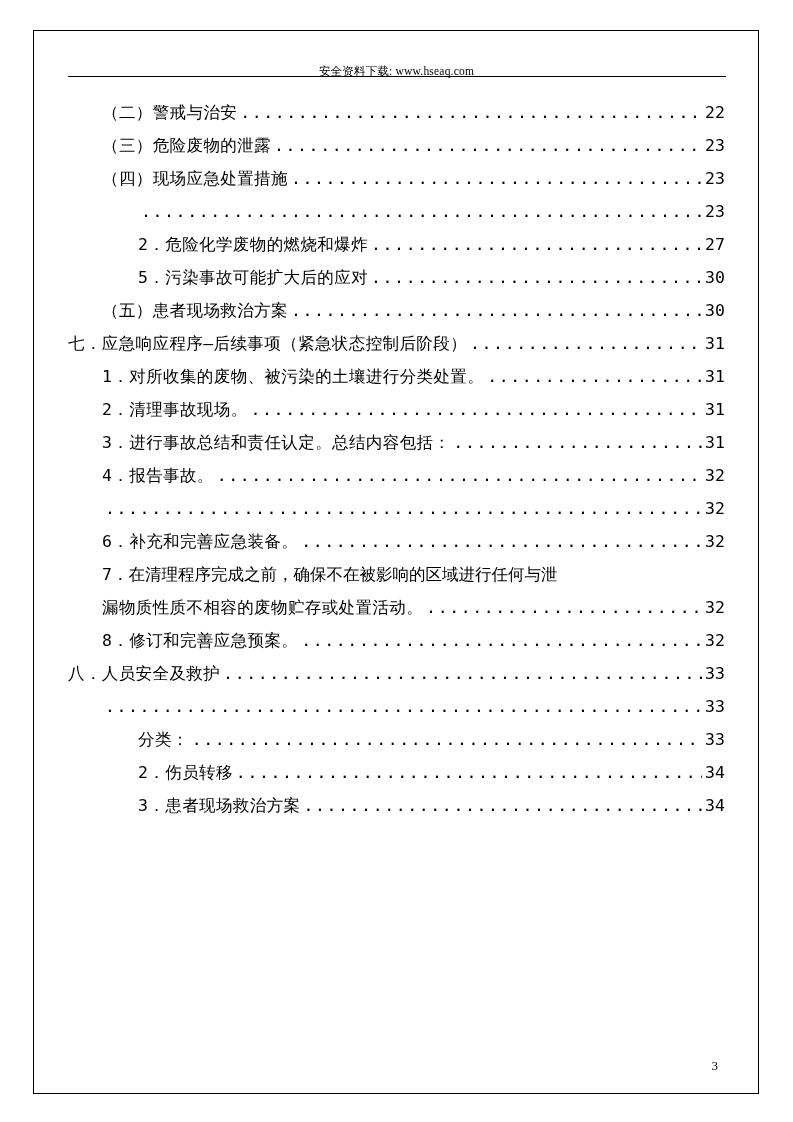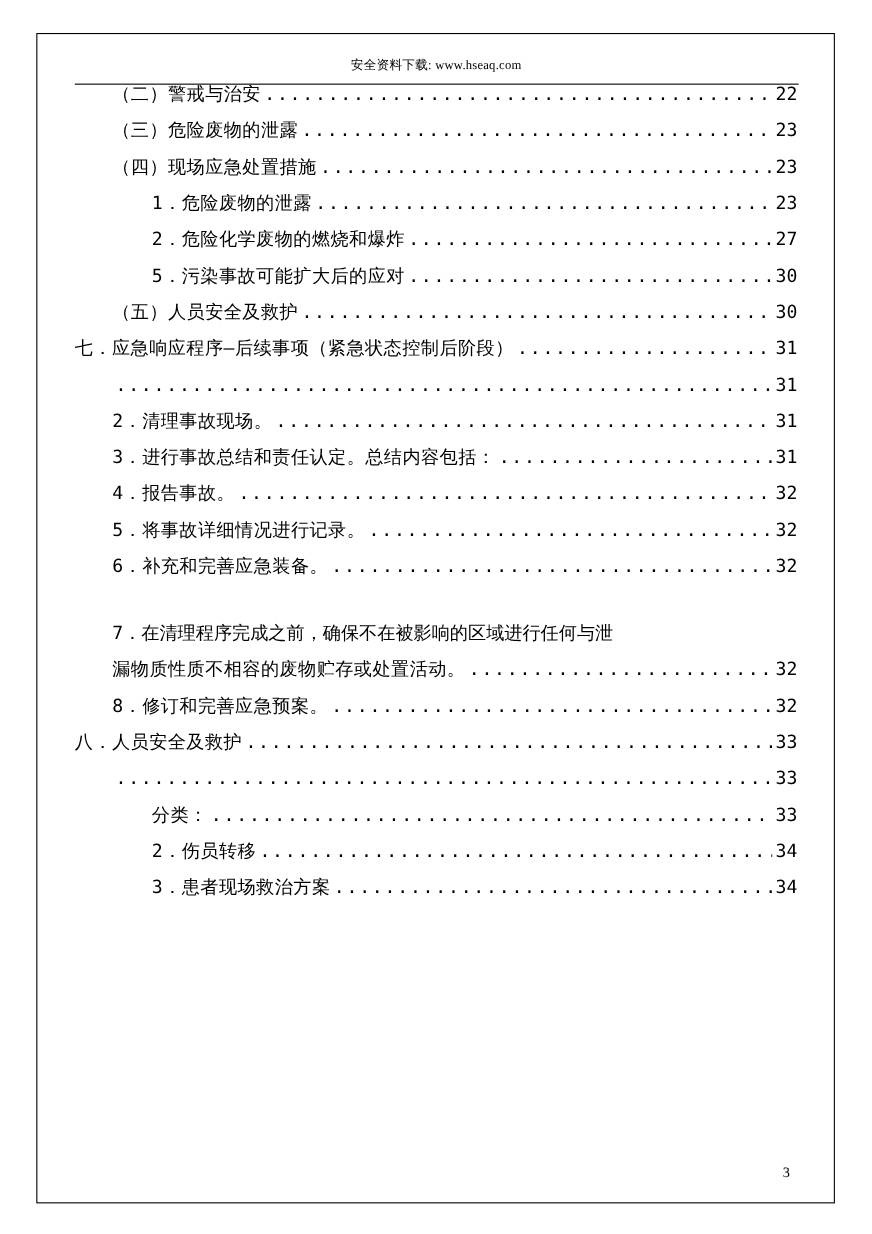--- a/index.html
+++ b/index.html
@@ -22,39 +22,39 @@
     left: 33px;
     top: 30px;
     width: 726px;
     height: 1064px;
     border: 1px solid #000;
     box-sizing: border-box;
   }
   .header {
     position: absolute;
     left: 0;
-    top: 52px;
+    top: 64px;
     width: 793px;
     text-align: center;
     font-family: "Liberation Serif", serif;
     font-size: 11.5px;
     color: #000;
     letter-spacing: 0.2px;
   }
   .header-rule {
     position: absolute;
     left: 68px;
     top: 76px;
     width: 658px;
     border-top: 1px solid #000;
   }
   .toc {
     position: absolute;
     left: 68px;
-    top: 69px;
+    top: 96px;
     width: 660px;
   }
   .toc-row {
     display: flex;
     align-items: flex-end;
     font-size: 17.5px;
     line-height: 33px;
     color: #000;
     font-family: "DejaVu Sans Mono", "Liberation Mono", monospace;
     white-space: nowrap;
@@ -85,21 +85,20 @@
   .lvl-0 { padding-left: 0px; }
   .lvl-1 { padding-left: 34px; }
   .lvl-2 { padding-left: 70px; }
   .wrap-row {
     display: flex;
     align-items: flex-end;
     font-size: 16.5px;
     line-height: 33px;
     font-family: "DejaVu Sans Mono", monospace;
     white-space: nowrap;
-    margin-top: 28px;
   }
   .footer-pageno {
     position: absolute;
     right: 75px;
     bottom: 48px;
     font-size: 13px;
     font-family: "Liberation Serif", serif;
     color: #000;
   }
 </style>
@@ -122,65 +121,64 @@
         <span class="label">（三）危险废物的泄露</span>
         <span class="leader">.........................................................................................</span>
         <span class="pageno">23</span>
       </div>
       <div class="toc-row lvl-1">
         <span class="label">（四）现场应急处置措施</span>
         <span class="leader">.........................................................................................</span>
         <span class="pageno">23</span>
       </div>
       <div class="toc-row lvl-2">
-        <span class="label">1．危险废物的泄露</span>
         <span class="leader">.........................................................................................</span>
         <span class="pageno">23</span>
       </div>
       <div class="toc-row lvl-2">
         <span class="label">2．危险化学废物的燃烧和爆炸</span>
         <span class="leader">.........................................................................................</span>
         <span class="pageno">27</span>
       </div>
       <div class="toc-row lvl-2">
         <span class="label">5．污染事故可能扩大后的应对</span>
         <span class="leader">.........................................................................................</span>
         <span class="pageno">30</span>
       </div>
       <div class="toc-row lvl-1">
-        <span class="label">（五）人员安全及救护</span>
+        <span class="label">（五）患者现场救治方案</span>
         <span class="leader">.........................................................................................</span>
         <span class="pageno">30</span>
       </div>
       <div class="toc-row lvl-0">
         <span class="label">七．应急响应程序—后续事项（紧急状态控制后阶段）</span>
         <span class="leader">.........................................................................................</span>
         <span class="pageno">31</span>
       </div>
       <div class="toc-row lvl-1">
+        <span class="label">1．对所收集的废物、被污染的土壤进行分类处置。</span>
         <span class="leader">.........................................................................................</span>
         <span class="pageno">31</span>
       </div>
       <div class="toc-row lvl-1">
         <span class="label">2．清理事故现场。</span>
         <span class="leader">.........................................................................................</span>
         <span class="pageno">31</span>
       </div>
       <div class="toc-row lvl-1">
         <span class="label">3．进行事故总结和责任认定。总结内容包括：</span>
         <span class="leader">.........................................................................................</span>
         <span class="pageno">31</span>
       </div>
       <div class="toc-row lvl-1">
         <span class="label">4．报告事故。</span>
         <span class="leader">.........................................................................................</span>
         <span class="pageno">32</span>
       </div>
       <div class="toc-row lvl-1">
-        <span class="label">5．将事故详细情况进行记录。</span>
         <span class="leader">.........................................................................................</span>
         <span class="pageno">32</span>
       </div>
       <div class="toc-row lvl-1">
         <span class="label">6．补充和完善应急装备。</span>
         <span class="leader">.........................................................................................</span>
         <span class="pageno">32</span>
       </div>
       <div class="wrap-row lvl-1">
         <span class="label">7．在清理程序完成之前，确保不在被影响的区域进行任何与泄</span>

